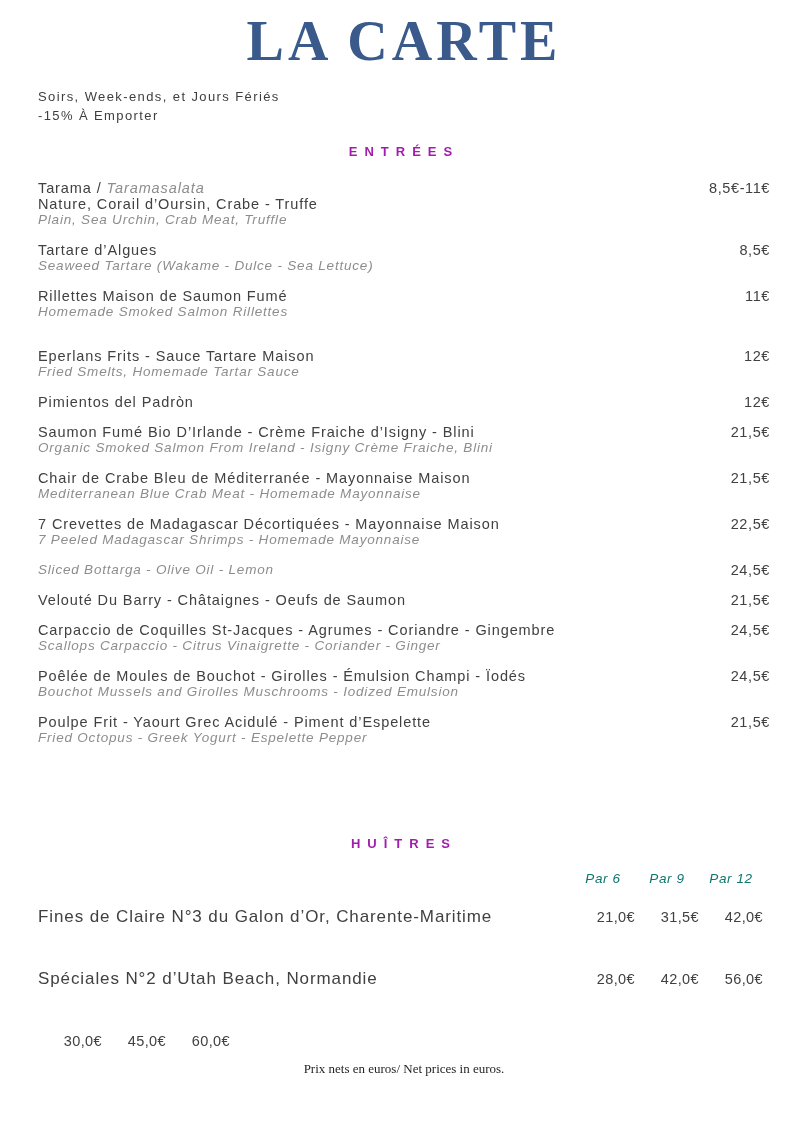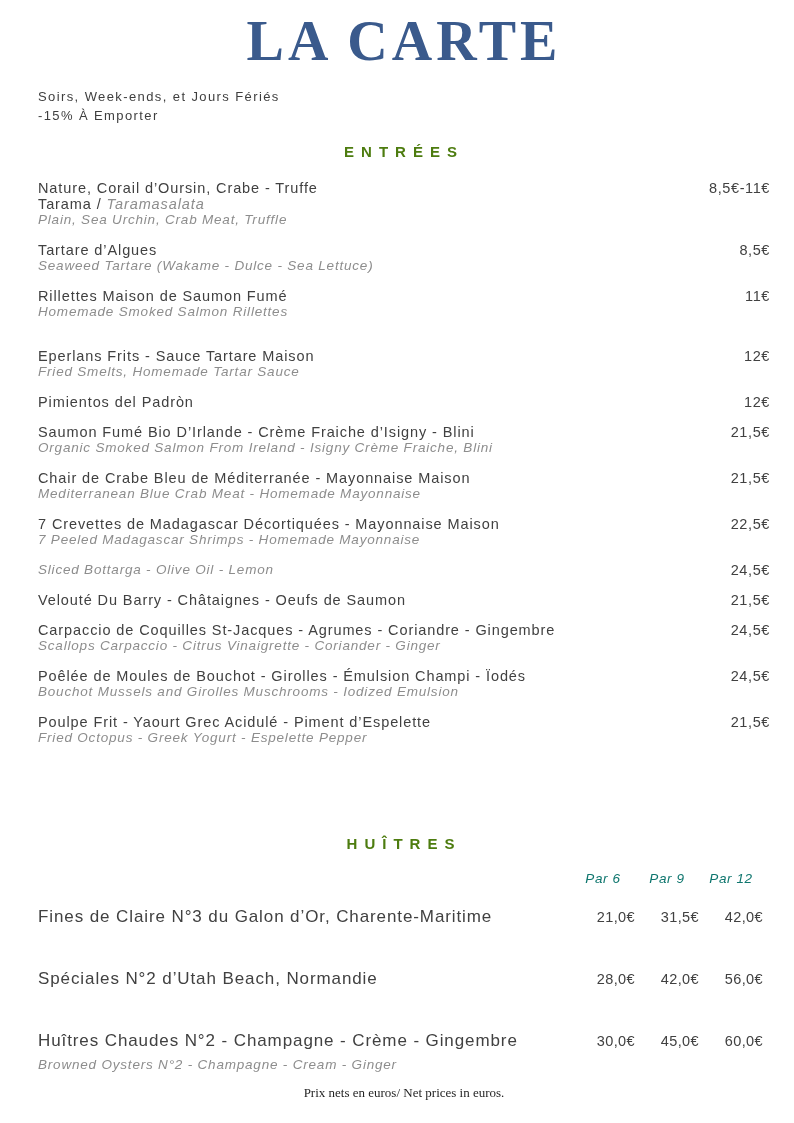--- a/index.html
+++ b/index.html
@@ -13,22 +13,22 @@
     margin:0;text-align:center;
     font-family:"Liberation Serif", serif;font-weight:bold;
     font-size:56px;line-height:62px;letter-spacing:4px;color:#3a5a8c;
   }
   .subtitle{margin:0;text-align:left;font-size:13px;line-height:17px;
     letter-spacing:1.4px;color:#3e3e3e;}
   .subtitle.first{margin-top:16px;}
   .subtitle.second{margin-top:2px;}
   
   .section-heading{
-    margin:18px 0 18px 0;text-align:center;font-size:15px;line-height:20px;
-    font-weight:bold;letter-spacing:7px;color:#4d7c0f;
+    margin:18px 0 18px 0;text-align:center;font-size:13px;line-height:20px;
+    font-weight:bold;letter-spacing:7px;color:#a21caf;
   }
   .section-heading.huitres{margin-top:88px;margin-bottom:0;}
   
   .group{display:block;}
   .group-2{margin-top:28px;}
   .item{display:flex;justify-content:space-between;align-items:flex-start;margin-bottom:14px;}
   .item-text{flex:1;min-width:0;}
   .item-line{font-size:14.5px;line-height:16px;letter-spacing:0.9px;color:#414141;}
   .item-sub{font-size:13.5px;line-height:16px;letter-spacing:0.8px;font-style:italic;color:#8d8d8d;}
   .name-italic{font-style:italic;color:#8d8d8d;}
@@ -60,22 +60,22 @@
   <h1 class="brand">LA CARTE</h1>
   <p class="subtitle first">Soirs, Week-ends, et Jours Fériés</p>
   <p class="subtitle second">-15% À Emporter</p>
 
   <h2 class="section-heading">ENTRÉES</h2>
 
   <section class="group group-1">
 
     <div class="item">
       <div class="item-text">
+        <div class="item-line"><span>Tarama / </span><span class="name-italic">Taramasalata</span></div>
         <div class="item-line">Nature, Corail d’Oursin, Crabe - Truffe</div>
-        <div class="item-line"><span>Tarama / </span><span class="name-italic">Taramasalata</span></div>
         <div class="item-sub">Plain, Sea Urchin, Crab Meat, Truffle</div>
       </div>
       <div class="item-price">8,5€-11€</div>
     </div>
 
     <div class="item">
       <div class="item-text">
         <div class="item-line">Tartare d’Algues</div>
         <div class="item-sub">Seaweed Tartare (Wakame - Dulce - Sea Lettuce)</div>
       </div>
@@ -200,24 +200,20 @@
       <div class="oyster-sub"></div>
     </div>
     <div class="oyster-prices">
       <div class="oyster-price">28,0€</div>
       <div class="oyster-price">42,0€</div>
       <div class="oyster-price">56,0€</div>
     </div>
   </div>
 
   <div class="oyster-row row-3">
-    <div class="oyster-main">
-      <div class="oyster-name">Huîtres Chaudes N°2 - Champagne - Crème - Gingembre</div>
-      <div class="oyster-sub">Browned Oysters N°2 - Champagne - Cream - Ginger</div>
-    </div>
     <div class="oyster-prices">
       <div class="oyster-price">30,0€</div>
       <div class="oyster-price">45,0€</div>
       <div class="oyster-price">60,0€</div>
     </div>
   </div>
 
   <p class="footnote">Prix nets en euros/ Net prices in euros.</p>
 
 </div>

